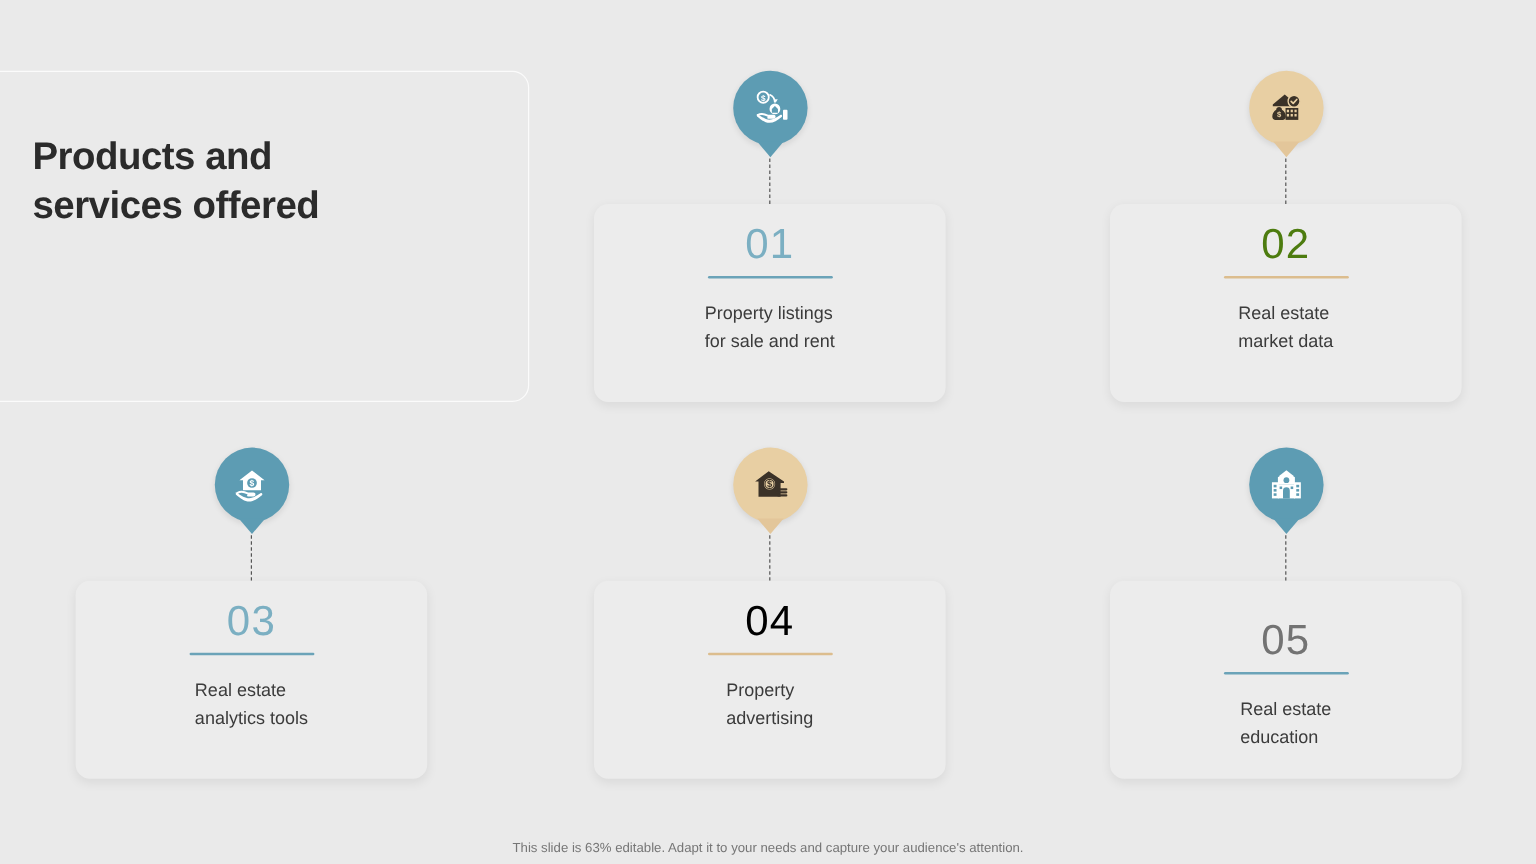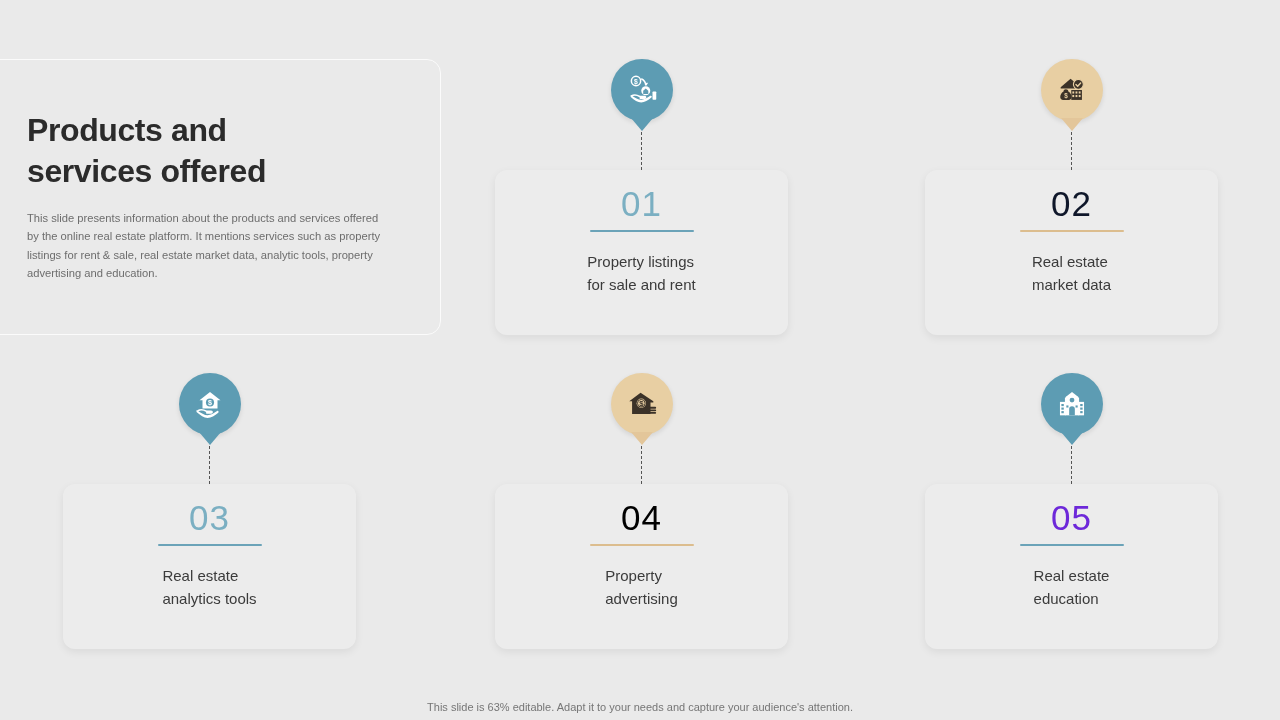--- a/index.html
+++ b/index.html
@@ -126,21 +126,20 @@
     font-size: 11px;
     color: #767676;
   }
 </style>
 </head>
 <body>
 
 <div id="title-panel">
   <h1 id="page-title">Products and
 services offered</h1>
-  <p id="page-desc">This slide presents information about the products and services offered by the online real estate platform. It mentions services such as property listings for rent &amp; sale, real estate market data, analytic tools, property advertising and education.</p>
 </div>
 
 <div class="node" style="left:495px; top:59px;">
   <div class="icon-wrap">
     <div class="circle" style="background:#5d9cb3;">
       <svg width="36" height="36" viewBox="0 0 48 48">
         <circle cx="16" cy="12" r="6.2" fill="none" stroke="#ffffff" stroke-width="2"></circle>
         <text x="16" y="16" font-size="9" font-family="Liberation Sans, sans-serif" fill="#ffffff" text-anchor="middle" font-weight="bold">$</text>
         <path d="M23 9 a10 10 0 0 1 6 9" fill="none" stroke="#ffffff" stroke-width="2"></path>
         <path d="M30 18 l-2.4 -3.4 l4.6 -0.4 z" fill="#ffffff"></path>
@@ -177,21 +176,21 @@
         <circle cx="33" cy="16" r="7" fill="#3b3228" stroke="#e8cfa3" stroke-width="1.6"></circle>
         <path d="M29.6 16.2 l2.4 2.4 l4.2 -4.6" fill="none" stroke="#e8cfa3" stroke-width="2" stroke-linecap="round" stroke-linejoin="round"></path>
         <path d="M12 26 c0 -2 1.6 -3.2 3.4 -3.2 c1.8 0 3.4 1.2 3.4 3.2 c3 1.6 4.6 5 4.6 8 c0 2.4 -1.6 4 -4 4 h-8 c-2.4 0 -4 -1.6 -4 -4 c0 -3 1.6 -6.4 4.6 -8 z" fill="#3b3228"></path>
         <text x="15.4" y="35" font-size="9" font-family="Liberation Sans, sans-serif" fill="#e8cfa3" text-anchor="middle" font-weight="bold">$</text>
       </svg>
     </div>
     <div class="chevron" style="border-top-color:#e3c69a;"></div>
     <div class="dash"></div>
   </div>
   <div class="card">
-    <div class="num" style="color:#0f172a;">02</div>
+    <div class="num" style="color:#4d7c0f;">02</div>
     <div class="rule" style="background:#dcbd8e;"></div>
     <div class="card-text">Real estate
 market data</div>
   </div>
 </div>
 
 <div class="node" style="left:63px; top:373px;">
   <div class="icon-wrap">
     <div class="circle" style="background:#5d9cb3;">
       <svg width="36" height="36" viewBox="0 0 48 48">
@@ -255,20 +254,20 @@
         <rect x="35.6" y="29" width="3.4" height="3" fill="#5d9cb3"></rect>
         <rect x="35.6" y="34" width="3.4" height="3" fill="#5d9cb3"></rect>
         <rect x="16" y="26" width="3" height="3" fill="#5d9cb3"></rect>
         <rect x="29" y="26" width="3" height="3" fill="#5d9cb3"></rect>
       </svg>
     </div>
     <div class="chevron" style="border-top-color:#5d9cb3;"></div>
     <div class="dash"></div>
   </div>
   <div class="card">
-    <div class="num" style="color:#6d28d9;">05</div>
+    <div class="num" style="color:#737373;margin-top:16px;">05</div>
     <div class="rule" style="background:#6ba3b8;"></div>
     <div class="card-text">Real estate
 education</div>
   </div>
 </div>
 
 <div id="footer-note">This slide is 63% editable. Adapt it to your needs and capture your audience's attention.</div>
 
 </body></html>

